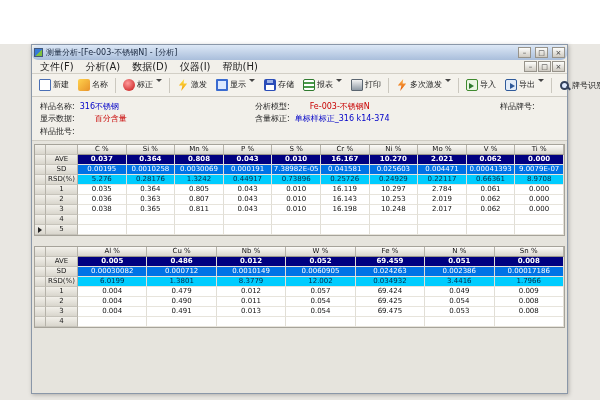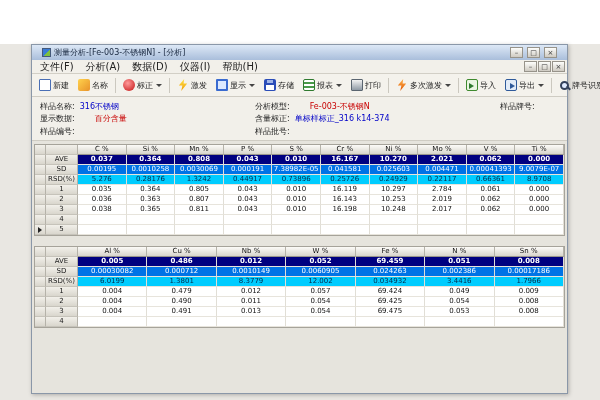--- a/index.html
+++ b/index.html
@@ -5,34 +5,34 @@
   * { box-sizing: border-box; margin: 0; padding: 0; }
   html,body { width:600px; height:400px; overflow:hidden; }
   body { position:relative; background:#e9e7e2; font-family:"DejaVu Sans",sans-serif; }
   .top-strip { position:absolute; top:0; left:0; width:600px; height:44px; background:#ffffff; }
 
   .window { position:absolute; left:31px; top:44px; width:537px; height:350px;
     background:#efede6; border:1px solid #8a97a8; display:flex; flex-direction:column;
     box-shadow:1px 1px 4px rgba(0,0,0,.25); }
 
   
-  .titlebar { height:15px; background:linear-gradient(#dde8f6,#a9bedb); display:flex; align-items:center; padding:0 10px; gap:3px; flex:none; }
+  .titlebar { height:15px; background:linear-gradient(#dde8f6,#a9bedb); display:flex; align-items:center; padding:0 2px; gap:3px; flex:none;border-radius:6px; }
   .app-icon { width:9px; height:9px; background:linear-gradient(135deg,#3a7bd5 55%,#7ec13f 55%); border:1px solid #44597a; flex:none; }
   .title-text { font-size:8px; color:#16253d; flex:1; white-space:nowrap; overflow:hidden; }
   .winbtn { width:13px; height:11px; font-size:7px; line-height:10px; text-align:center;
     background:linear-gradient(#fdfdfb,#cfcbc2); border:1px solid #97938a; color:#333; margin-left:1px; flex:none; }
 
   
   .menubar { height:14px; background:#f2f0ea; border-bottom:1px solid #d2cfc6; display:flex; align-items:center; padding:0 2px; flex:none; }
   .menu-item { font-size:10px; color:#222; padding:0 6px; white-space:nowrap; }
   .mdi-btns { margin-left:auto; display:flex; }
 
   
   .toolbar { height:23px; background:#f4f2ec; border-bottom:1px solid #cfccc3; display:flex; align-items:center; padding:0 3px; gap:1px; flex:none; }
-  .tbtn { display:flex; align-items:center; gap:2px; padding:1px 3px; font-size:8px; color:#222; border:1px solid transparent; border-radius:2px; white-space:nowrap; }
+  .tbtn { display:flex; align-items:flex-start; gap:2px; padding:1px 3px; font-size:8px; color:#222; border:1px solid transparent; border-radius:2px; white-space:nowrap; }
   .tsep { width:1px; height:15px; background:#cbc8bf; margin:0 2px; flex:none; }
   .ticon { width:12px; height:12px; border-radius:2px; position:relative; flex:none; display:inline-block; }
   .dd { width:0; height:0; border-left:3px solid transparent; border-right:3px solid transparent; border-top:3px solid #444; margin-left:1px; }
 
   .new-file-icon { background:#fff; border:1px solid #4a6fb5; border-radius:1px; }
   .rename-icon { background:linear-gradient(135deg,#ffd24d,#e8922a); }
   .standardize-icon { background:radial-gradient(circle at 40% 35%,#ff9a9a,#c41212); border-radius:50%; }
   .spark-icon { background:linear-gradient(#ffe34d,#f09c00);
     clip-path:polygon(60% 0,15% 55%,45% 55%,35% 100%,85% 38%,55% 38%); border-radius:0; }
   .display-icon { background:#dce9ff; border:2px solid #3a6bd0; border-radius:1px; }
@@ -184,24 +184,20 @@
           <span class="ivalue v-red">百分含量</span>
         </span>
       <span class="ifield">
           <span class="ilabel">含量标正:</span>
           <span class="ivalue v-blue">单标样标正_316 k14-374</span>
         </span>
       <span class="ifield"></span>
     </div>
     <div class="irow">
       <span class="ifield">
-          <span class="ilabel">样品编号:</span>
-          <span class="ivalue"></span>
-        </span>
-      <span class="ifield">
           <span class="ilabel">样品批号:</span>
           <span class="ivalue"></span>
         </span>
     </div>
   </div>
 
   <div class="tablearea">
     <div class="dgrid">
         <div class="trow head">
           <div class="cell c-ind head"></div>

